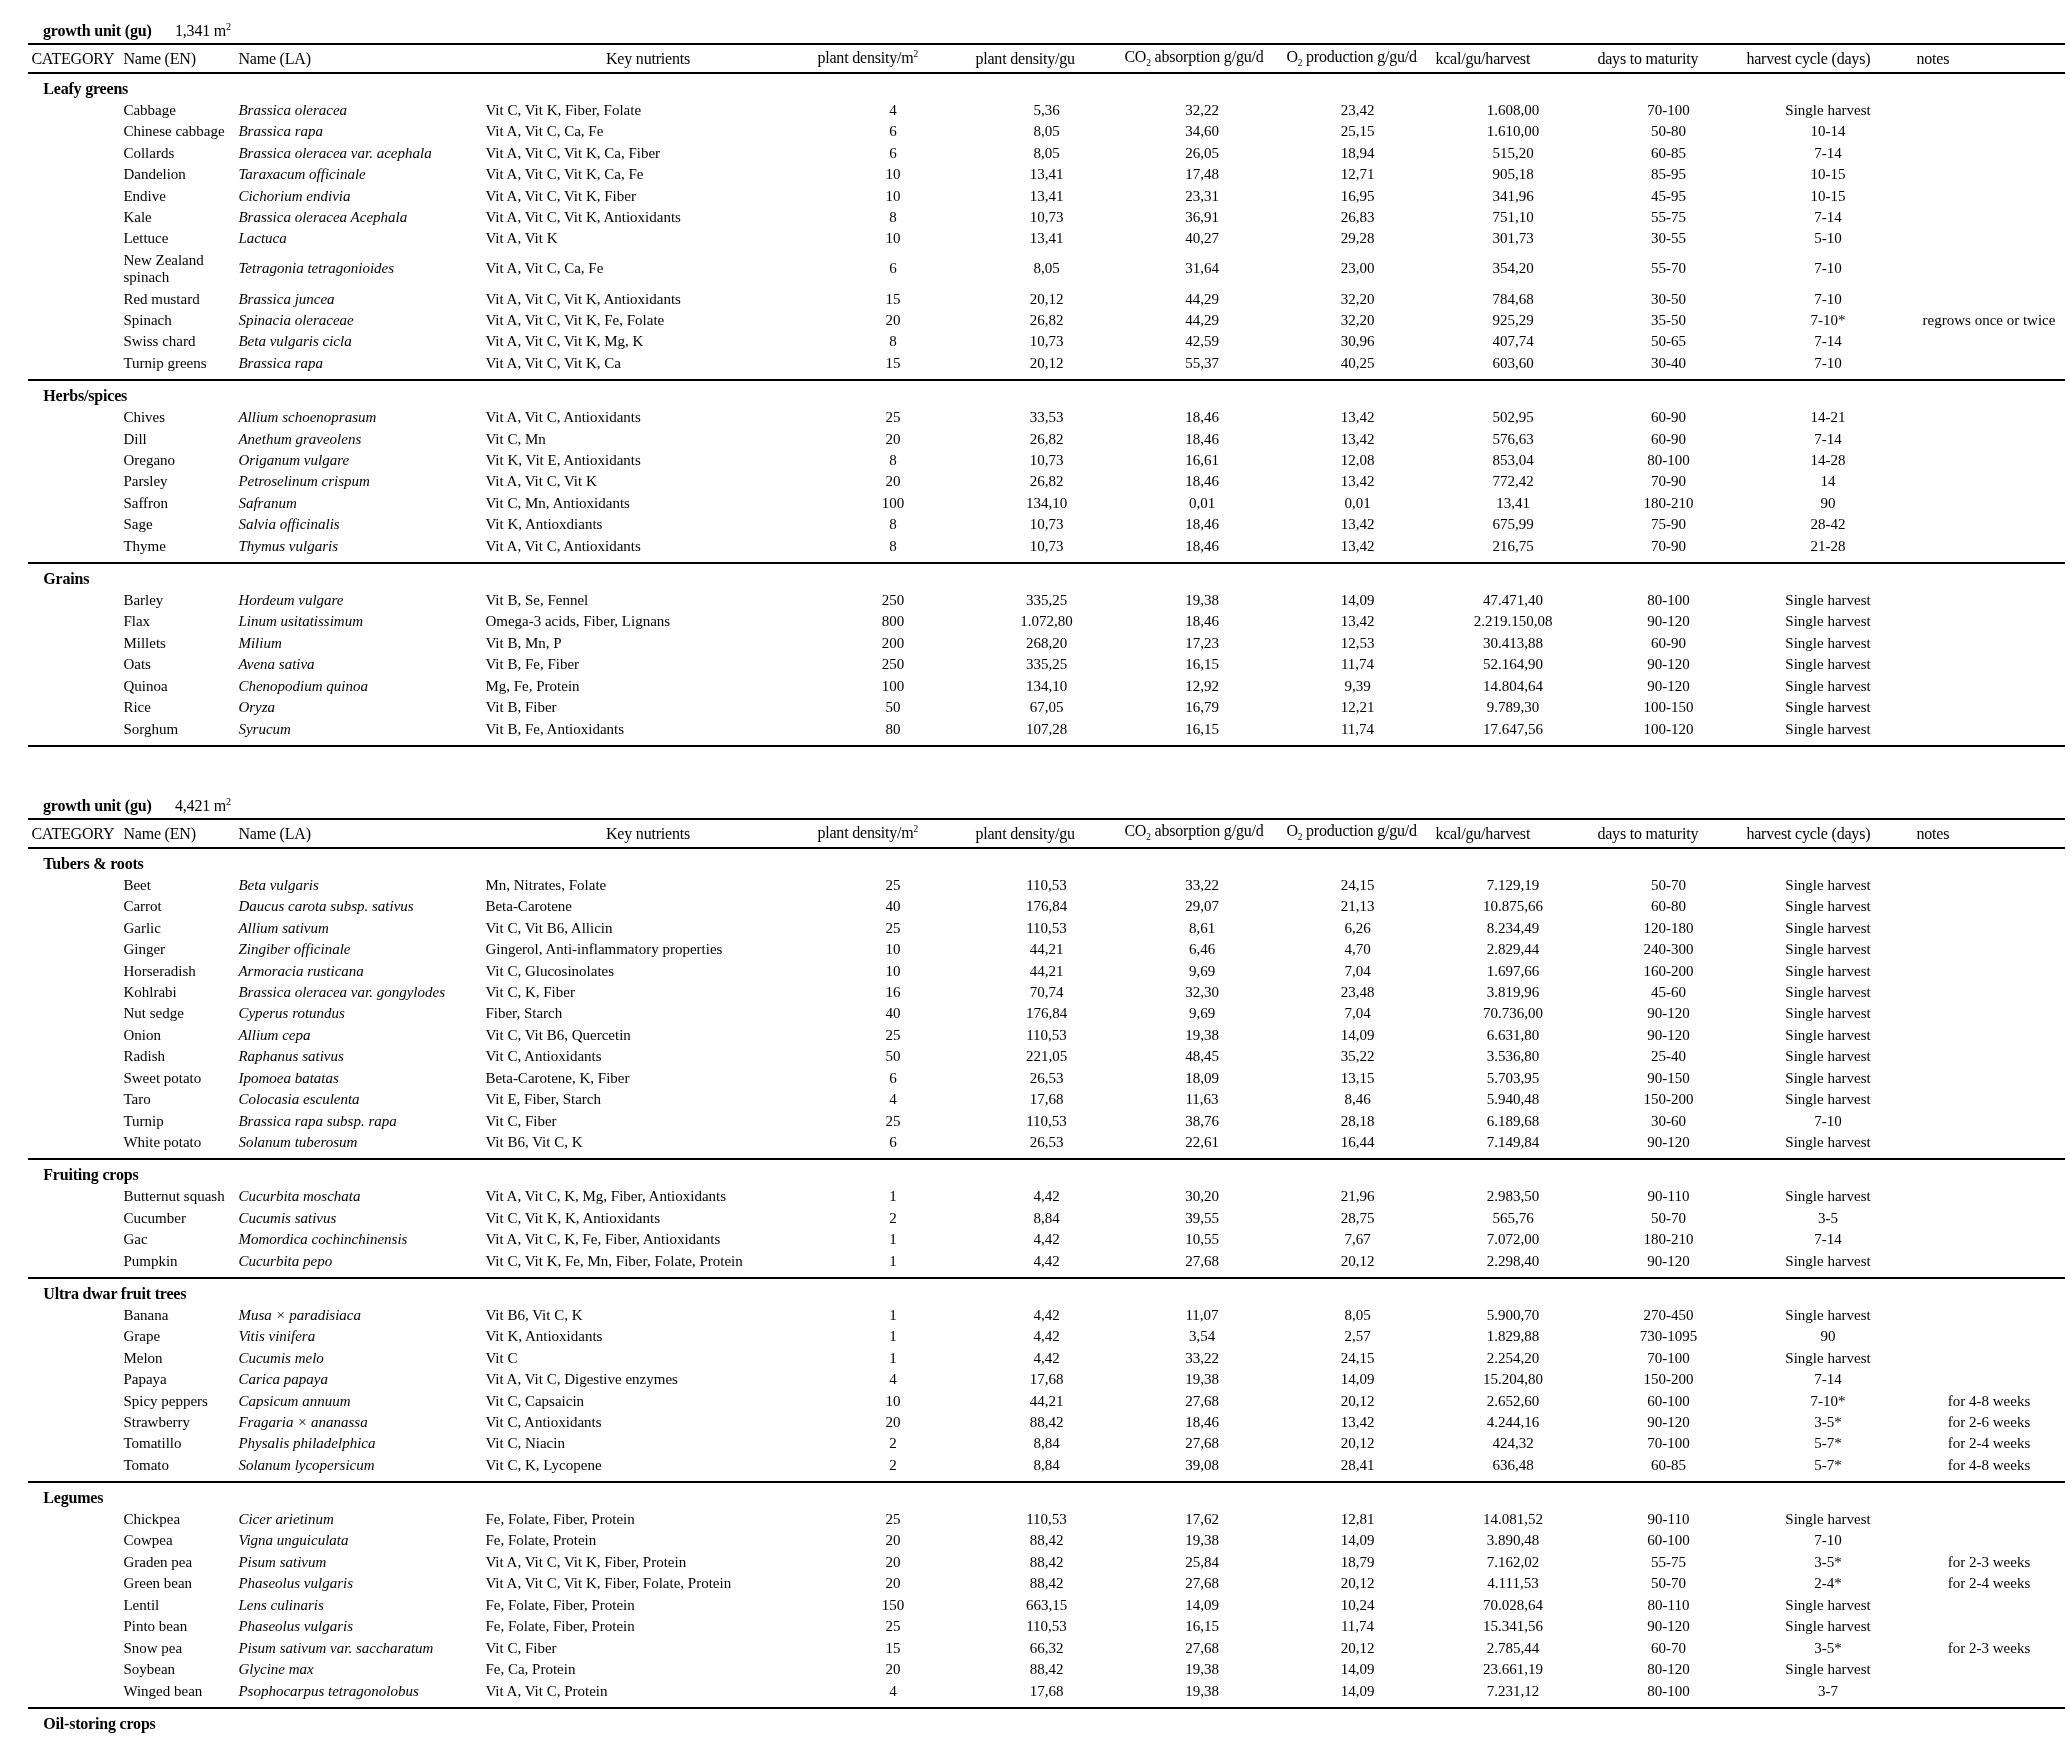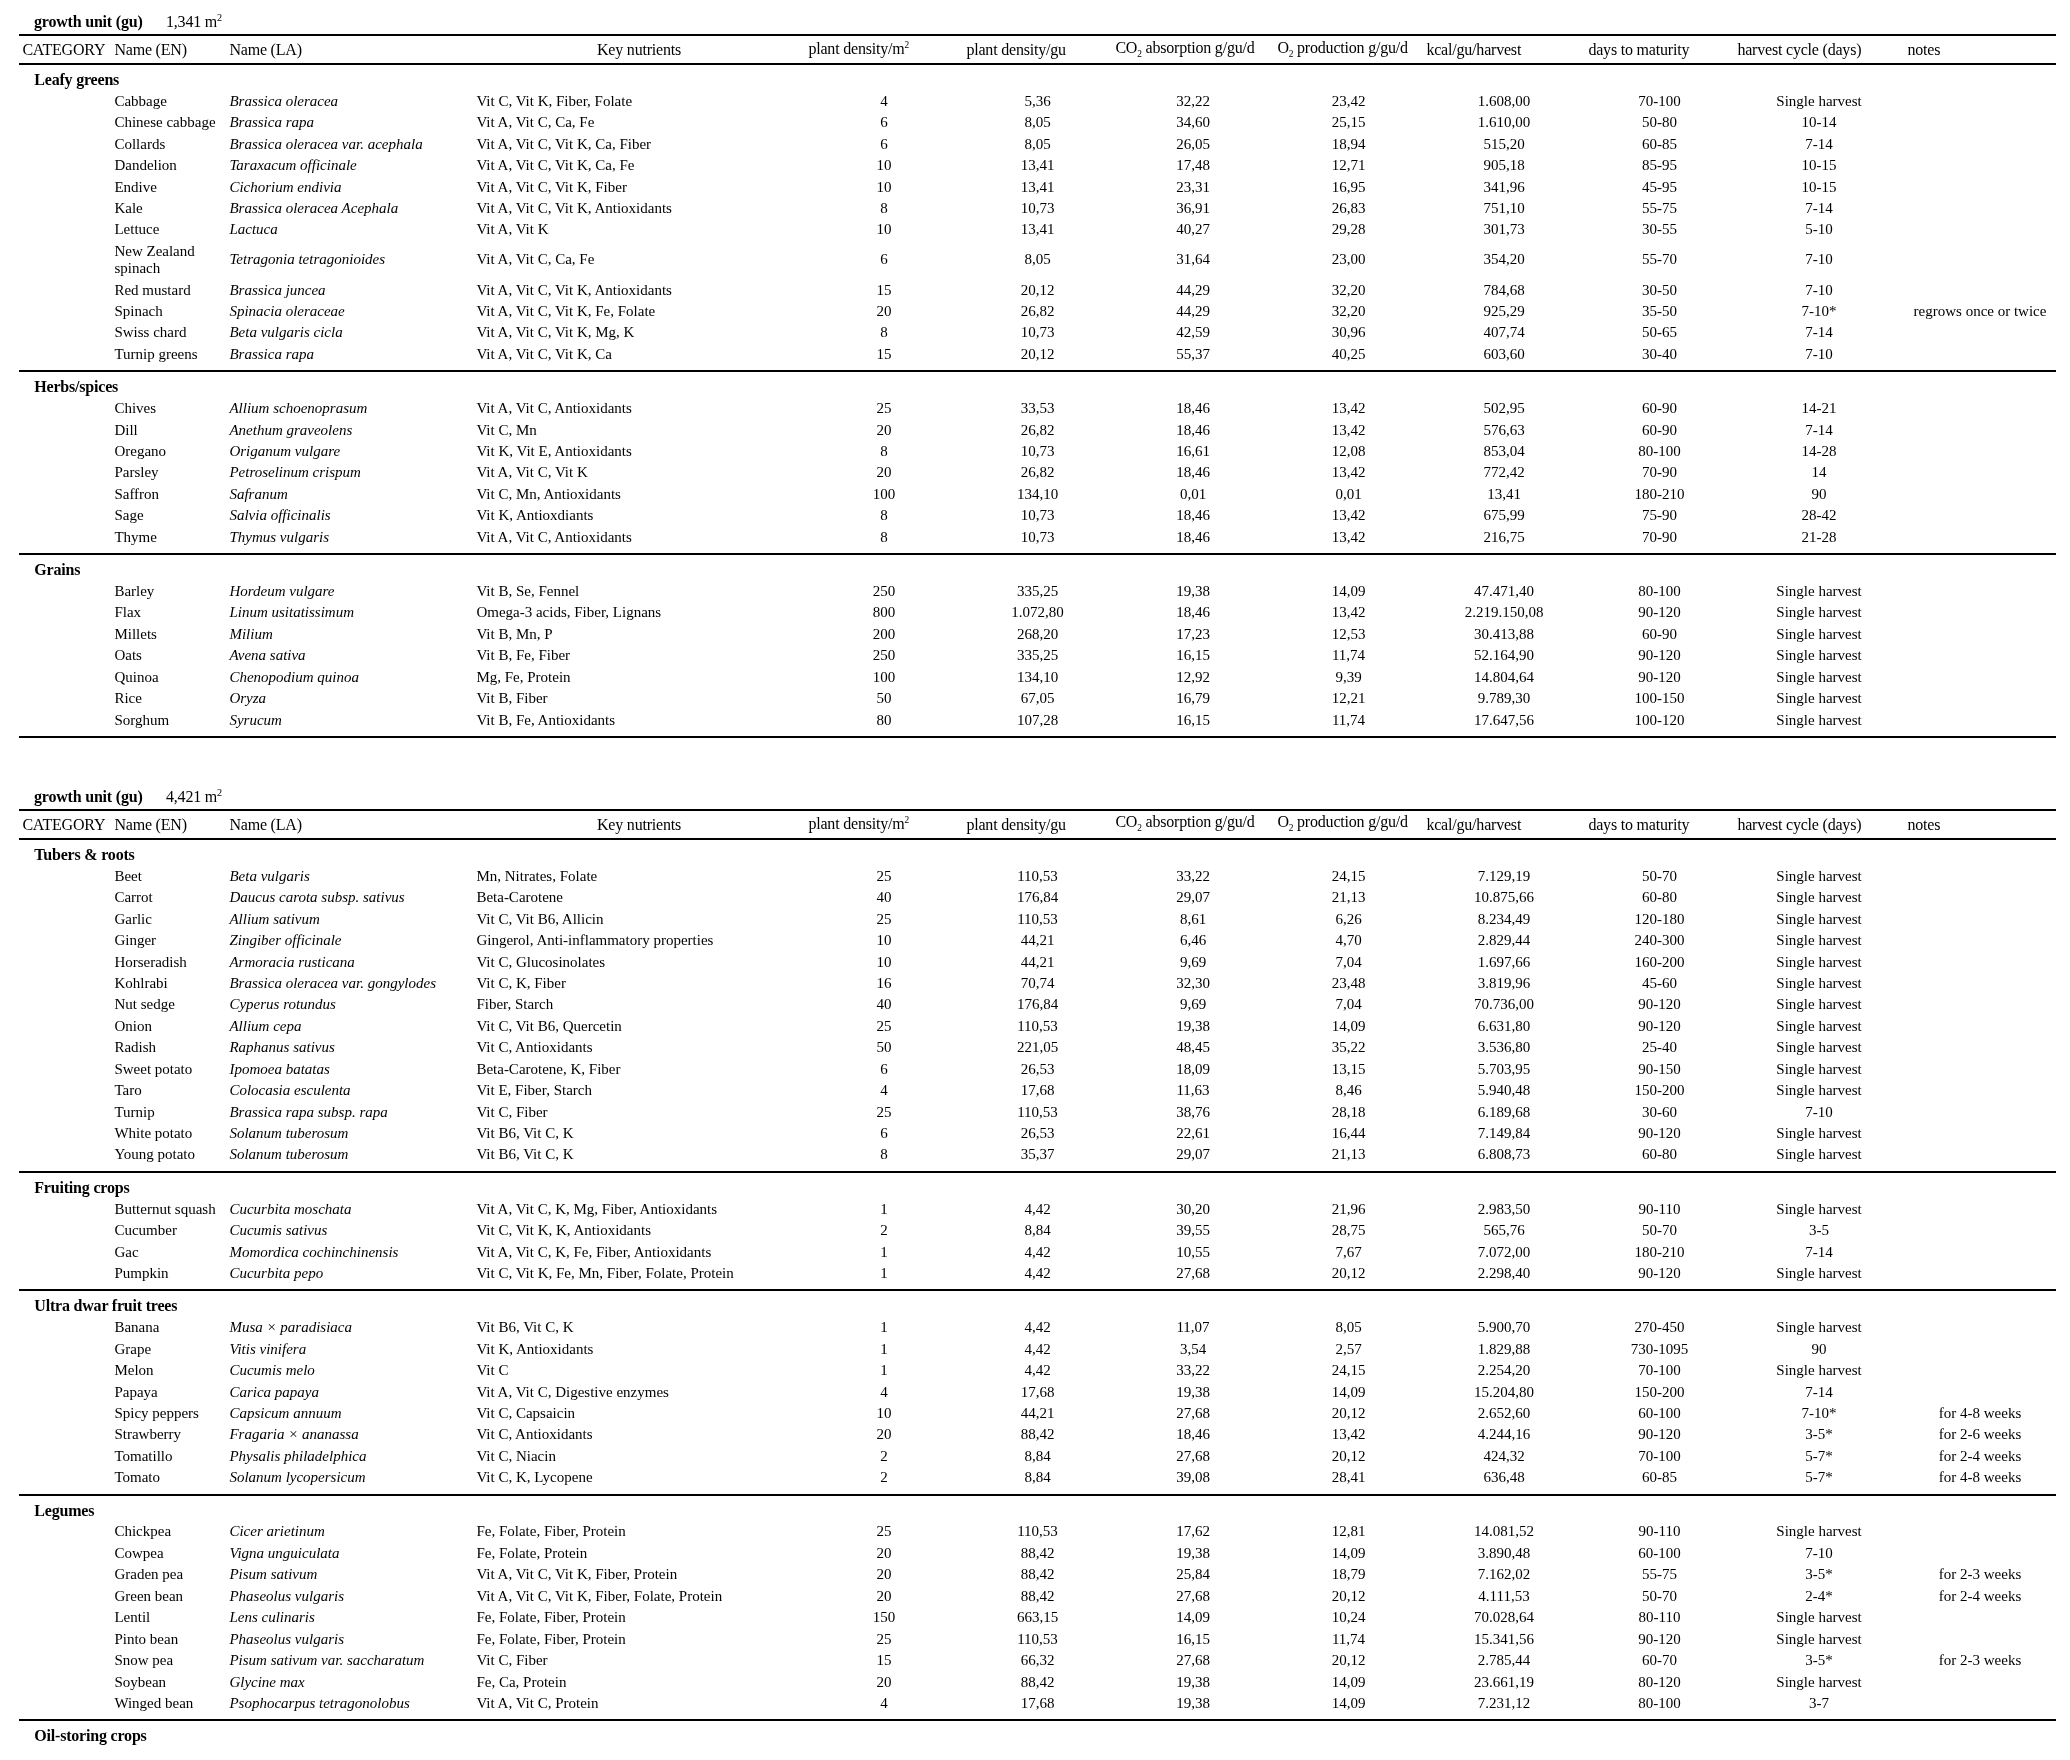--- a/index.html
+++ b/index.html
@@ -12,21 +12,21 @@
     width: 2071px;
     height: 1761px;
     font-family: "Liberation Serif", "DejaVu Serif", serif;
     color: #000000;
     overflow: hidden;
   }
   .page {
     position: relative;
     width: 2071px;
     height: 1677px;
-    padding: 0;
+    padding: 9px;
     box-sizing: border-box;
   }
 
   .table-block {
     margin: 0 0 0 0;
     padding: 0;
   }
   #table-block-1 { padding-top: 12px; }
   #table-block-2 { padding-top: 49px; }
 
@@ -756,34 +756,20 @@
               <td class="c-nut-cell">Vit B6, Vit C, K</td>
               <td class="num">6</td>
               <td class="num">26,53</td>
               <td class="num">22,61</td>
               <td class="num">16,44</td>
               <td class="num">7.149,84</td>
               <td class="num">90-120</td>
               <td class="num">Single harvest</td>
               <td class="num"></td>
             </tr>
-            <tr class="data-row">
-              <td class="c-cat-cell"></td>
-              <td class="c-en-cell">Young potato</td>
-              <td class="c-la-cell">Solanum tuberosum</td>
-              <td class="c-nut-cell">Vit B6, Vit C, K</td>
-              <td class="num">8</td>
-              <td class="num">35,37</td>
-              <td class="num">29,07</td>
-              <td class="num">21,13</td>
-              <td class="num">6.808,73</td>
-              <td class="num">60-80</td>
-              <td class="num">Single harvest</td>
-              <td class="num"></td>
-            </tr>
             <tr class="section-end">
               <td colspan="12"></td>
             </tr>
             <tr class="cat-row">
               <td colspan="12">Fruiting crops</td>
             </tr>
             <tr class="data-row">
               <td class="c-cat-cell"></td>
               <td class="c-en-cell">Butternut squash</td>
               <td class="c-la-cell">Cucurbita moschata</td>

